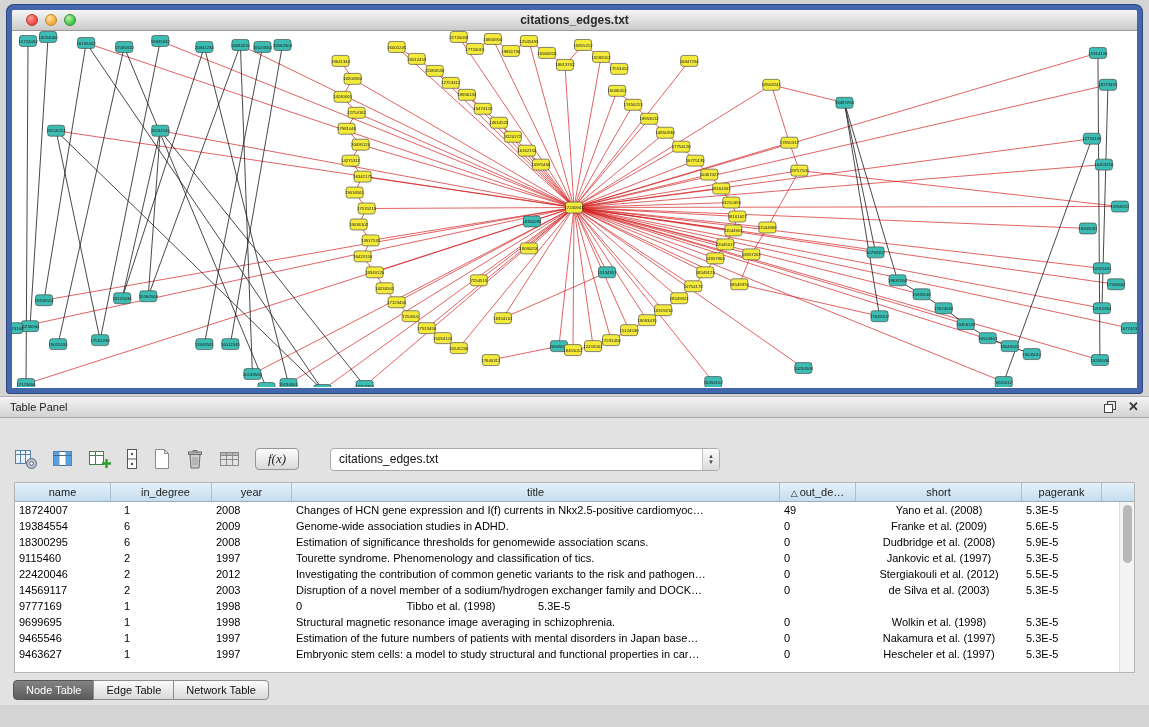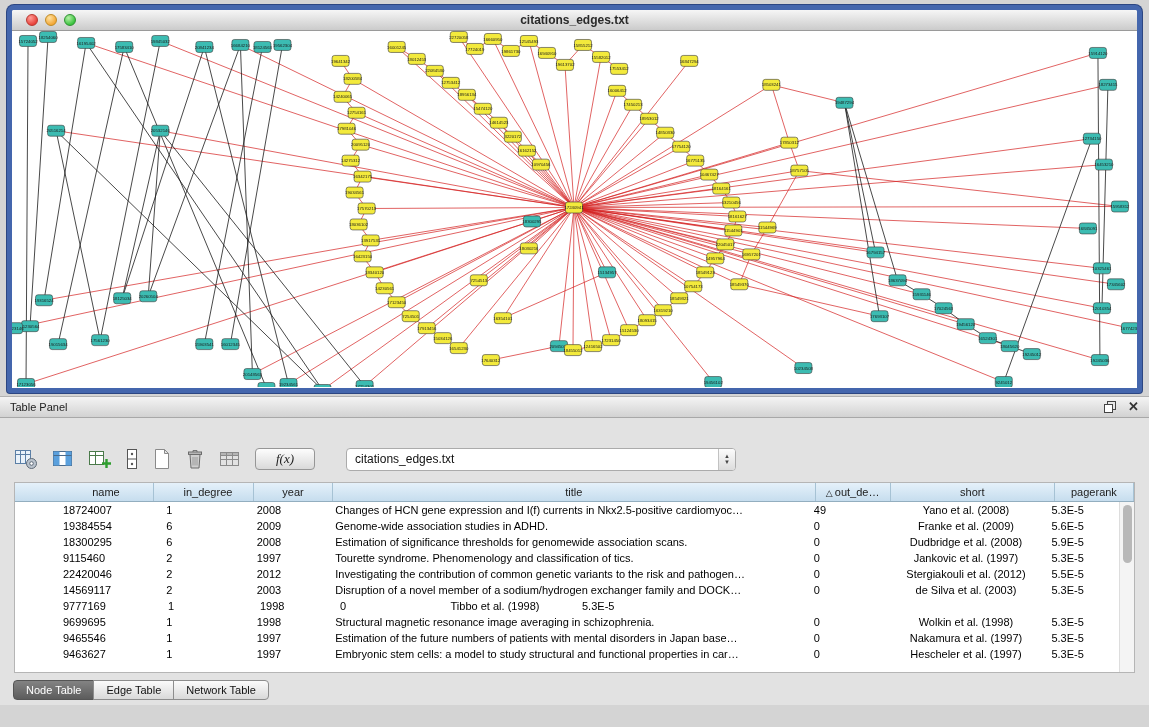--- a/index.html
+++ b/index.html
@@ -26,36 +26,36 @@
     border-bottom:1px solid #a8a8a8; display:flex; align-items:center; padding:0 10px; }
   .panel-title { font-size:11px; color:#222; }
   .panel-header-icons { margin-left:auto; display:flex; gap:12px; align-items:center; }
   .ph-icon { cursor:default; line-height:0; }
   .close-x { font-size:13px; font-weight:bold; color:#333; line-height:12px; }
 
   .panel-body { height:287px; padding:26px 14px 0; }
   .toolbar { display:flex; align-items:center; gap:13px; height:30px; margin-bottom:8px; }
   .tb-icon { display:inline-flex; align-items:center; line-height:0; }
   .fx-btn { border:1px solid #969696; border-radius:4px; background:linear-gradient(#fdfdfd,#d9d9d9);
-    padding:2px 20px; font-family:"Liberation Serif", serif; font-style:italic; font-size:13px; color:#222; }
+    padding:2px 12px; font-family:"Liberation Serif", serif; font-style:italic; font-size:13px; color:#222; }
   .combo { margin-left:18px; width:390px; height:23px; border:1px solid #ababab; border-radius:4px;
     background:#fff; display:flex; align-items:center; overflow:hidden; }
   .combo-text { flex:1; font-size:12px; color:#111; padding:0 8px; white-space:nowrap; overflow:hidden; }
   .combo-stepper { width:17px; height:100%; border-left:1px solid #c2c2c2; background:linear-gradient(#fcfcfc,#dcdcdc);
     display:flex; flex-direction:column; align-items:center; justify-content:center; font-size:6px; color:#444; line-height:6px; }
 
   .table-wrap { position:relative; width:1121px; background:#fff; border:1px solid #b5b5b5; }
   .thead { display:flex; height:19px; background:linear-gradient(#e5f1fa,#c6ddee); border-bottom:1px solid #93aebf; }
   .th { font-size:11px; color:#1c1c1c; text-align:center; line-height:18px; border-right:1px solid #a6c2d4;
     white-space:nowrap; overflow:hidden; }
   .sort { font-size:9px; margin-right:2px; }
   .tbody { min-height:170px; }
   .tr { display:flex; height:16px; align-items:center; background:#fff; }
   .td { font-size:11px; color:#000; padding:0 4px; white-space:nowrap; overflow:hidden; }
-  .c0{width:96px;margin-left:44px;} .c1{width:92px;margin-left:9px;} .c2{width:80px;} .c3{width:488px;} .c4{width:76px;} .c5{width:166px;} .c6{width:80px;}
+  .c0{width:96px;} .c1{width:92px;margin-left:9px;} .c2{width:80px;} .c3{width:488px;} .c4{width:76px;} .c5{width:166px;} .c6{width:80px;}
   .cf{flex:1; border-right:none;}
   .td.c5{text-align:center;}
   .vscroll { position:absolute; right:0; top:19px; bottom:0; width:15px; background:#f4f4f4; border-left:1px solid #ddd; }
   .vscroll .thumb { width:9px; height:58px; margin:3px auto 0; background:#b8b8b8; border-radius:5px; }
 
   .tabbar { display:flex; justify-content:flex-start; margin-top:7px; }
   .seg { font-size:11px; padding:3px 12px; border:1px solid #8d8d8d; background:linear-gradient(#fbfbfb,#d9d9d9);
     color:#111; margin-left:-1px; }
   .seg:first-child { border-radius:4px 0 0 4px; }
   .seg:last-child { border-radius:0 4px 4px 0; }

